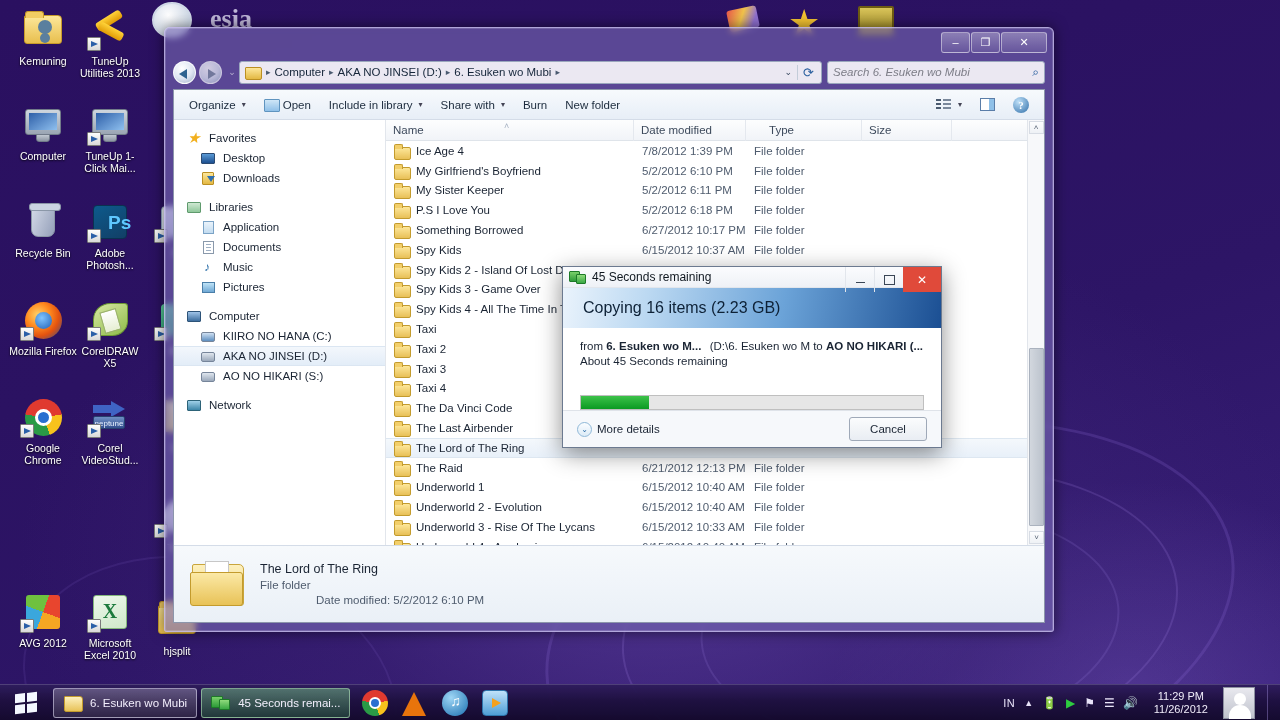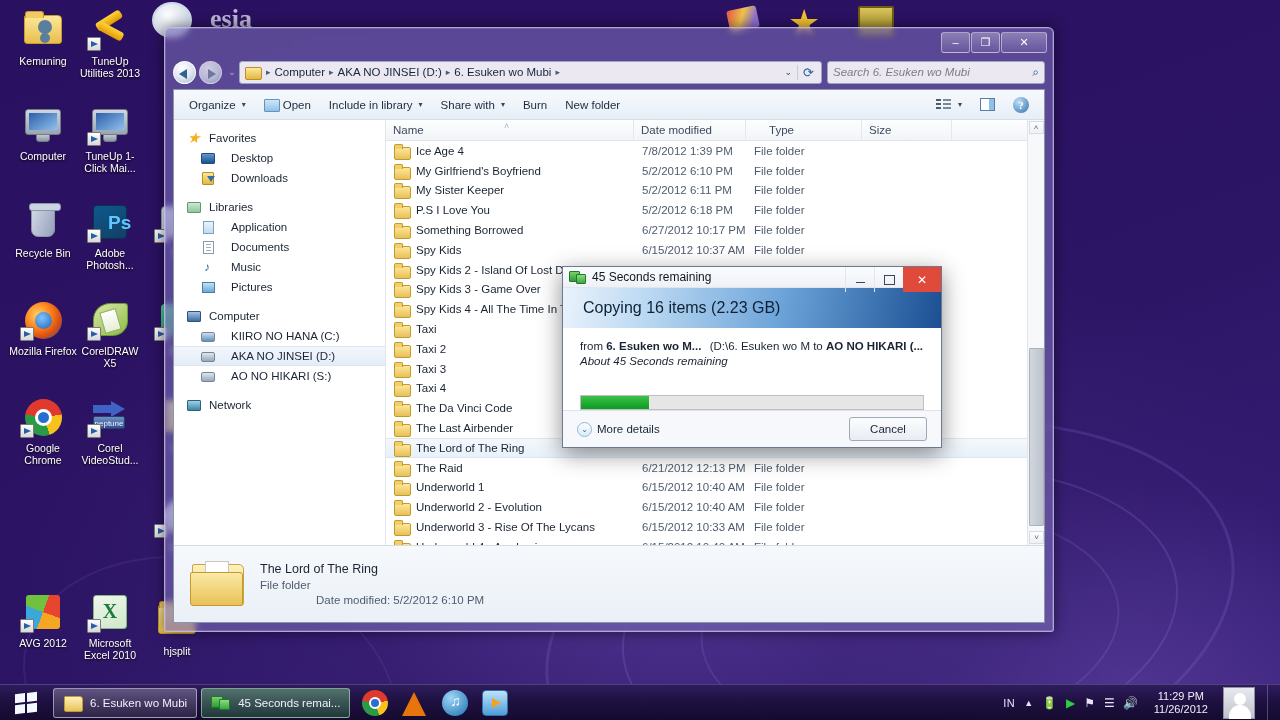--- a/index.html
+++ b/index.html
@@ -184,21 +184,21 @@
   .panebtn { width:15px;height:13px;border:1px solid #5a7da8;background:#fff;position:relative;display:inline-block;}
   .panebtn::after{content:"";position:absolute;right:0;top:0;bottom:0;width:5px;background:#8fc0e8;}
   .helpbtn { width:16px;height:16px;border-radius:50%;background:radial-gradient(circle at 35% 30%,#bfe0f8,#2f6ea8);
              color:#fff;font:bold 11px "Liberation Serif",serif;text-align:center;line-height:16px;display:inline-block;}
 
   .panes { position:absolute; left:0; right:0; top:30px; bottom:77px; display:flex; }
   .navpane { width:212px; background:#fff; border-right:1px solid #e2e6ec; padding:8px 0 0 0;
              overflow:hidden; font-size:11.5px; color:#1a2433; }
   .navgroup { margin-bottom:9px; }
   .navrow { height:20px; display:flex; align-items:center; padding-left:12px; cursor:default; }
-  .navrow.child { padding-left:26px;gap:8px; }
+  .navrow.child { padding-left:26px; }
   .navrow.sel { background:linear-gradient(#f3f7fc,#e3edf8); border-top:1px solid #dbe6f2; border-bottom:1px solid #dbe6f2; }
   .nicon { width:17px; height:15px; margin-right:6px; position:relative; flex:none; }
   .ni-star{position:absolute;left:1px;top:0;width:0;height:0;color:#f2b01e;font-size:15px;line-height:14px;}
   .ni-desktop{position:absolute;left:1px;top:2px;width:14px;height:11px;background:linear-gradient(#5a9ad6,#1d4f8f);
     border:1px solid #2b4a72;border-radius:1px;}
   .ni-down{position:absolute;left:2px;top:1px;width:12px;height:13px;background:linear-gradient(#fde79a,#e3b843);
     border:1px solid #bb8f22;border-radius:1px;}
   .ni-down::after{content:"";position:absolute;left:4px;top:3px;width:0;height:0;
     border-top:6px solid #2f6fae;border-left:4px solid transparent;border-right:4px solid transparent;}
   .ni-lib{position:absolute;left:1px;top:2px;width:14px;height:11px;background:linear-gradient(#cfe8d2,#8fc79a);
@@ -282,21 +282,21 @@
             border-left:1px solid #e2e6ec; color:#3a4656; font-size:10px; cursor:pointer; }
   .cd-btn.min::after{content:"";width:9px;height:1px;background:#3a4656;margin-top:6px;}
   .cd-btn.max::after{content:"";width:9px;height:8px;border:1px solid #3a4656;}
   .cd-btn.x { width:38px; background:#e04a3a; color:#fff; font-size:12px; border-left:none; }
   .cd-header { height:48px; background:linear-gradient(100deg,#eaf3fc 0%,#bcd9f2 22%,#6ba3d8 58%,#1b4f93 100%);
                display:flex; align-items:center; padding-left:20px;
                color:#0d2136; font-size:16px; }
   .cd-body { flex:1; padding:12px 17px 0 17px; font-size:11.5px; color:#1a2433; }
   .cd-line1 { margin-bottom:3px; }
   .cd-line1 b { font-weight:bold; }
-  .cd-line2 { margin-bottom:28px;font-style:italic; }
+  .cd-line2 { margin-bottom:28px; }
   .cd-prog { height:15px; background:#e6e6e6; border:1px solid #bfbfbf; position:relative; }
   .cd-fill { position:absolute; left:0; top:0; bottom:0; width:20%;
              background:linear-gradient(#3dc24a,#0b9a22); }
   .cd-foot { height:44px; border-top:1px solid #dfe3e9; background:#f6f8fb;
              display:flex; align-items:center; padding:0 14px; }
   .more { display:flex; align-items:center; font-size:11.5px; color:#1a2433; cursor:pointer; }
   .more .chev { width:15px;height:15px;border-radius:50%;border:1px solid #8fb8d8;
     background:linear-gradient(#fbfdff,#dcebf7); color:#2f6ea8; font-size:8px;
     display:flex;align-items:center;justify-content:center;margin-right:5px;}
   .cancel { margin-left:auto; width:78px; height:24px; font-size:11.5px; color:#1a2433;

